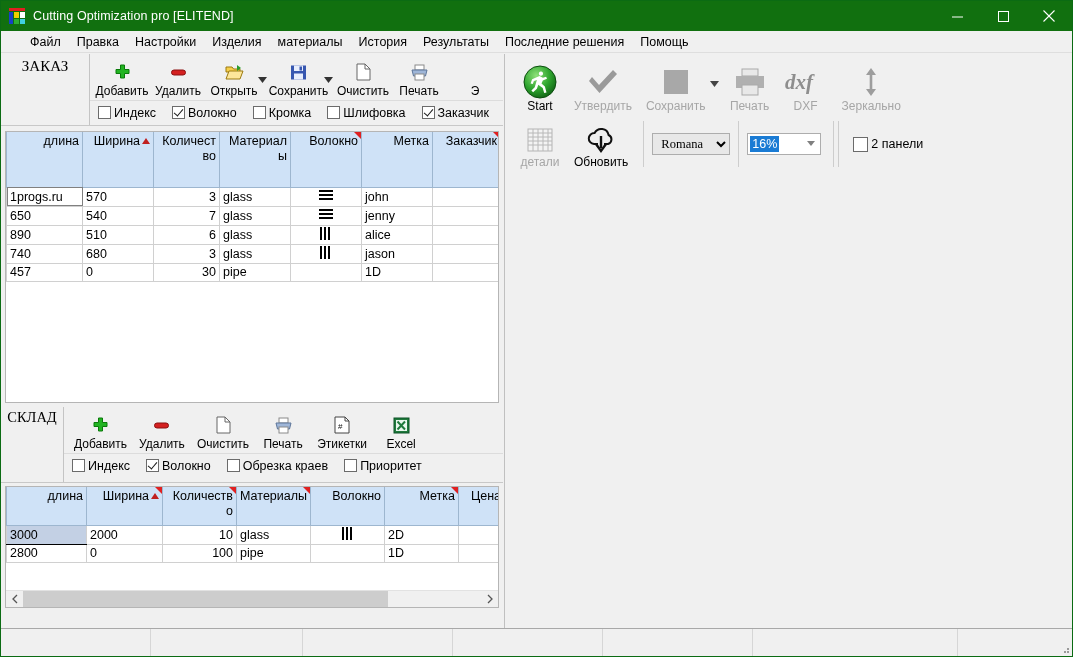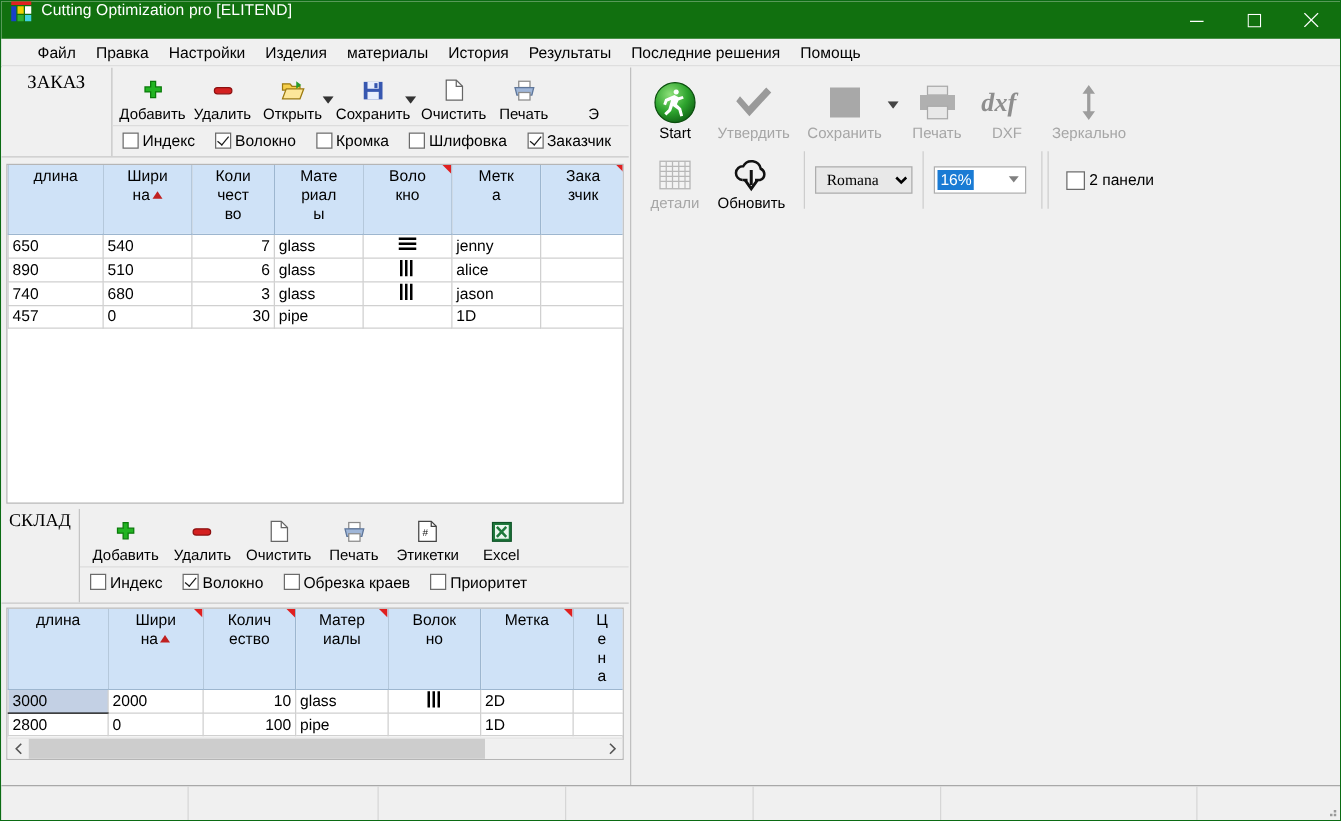--- a/index.html
+++ b/index.html
@@ -17,21 +17,21 @@
     border: 1px solid #0b6b13;
     background: #f0f0f0;
     overflow: hidden;
   }
 
   
   .titlebar {
     height: 30px;
     background: #11700f;
     display: flex;
-    align-items: flex-start;
+    align-items: center;
     color: #ffffff;
     position: relative;
   }
   .app-icon {
     width: 16px; height: 16px;
     margin-left: 8px; margin-right: 8px;
     position: relative;
     flex: 0 0 auto;
   }
   .app-icon i { position: absolute; display: block; }
@@ -176,23 +176,23 @@
     width: 100%;
     table-layout: fixed;
     font-size: 12.5px;
   }
   table.grid th {
     background: #cfe2f7;
     border: 1px solid #9db6cf;
     border-top: none;
     border-left: none;
     font-weight: normal;
-    text-align: center;
+    text-align: right;
     vertical-align: top;
-    padding: 2px 18px;
+    padding: 2px 3px;
     position: relative;
     color: #000;
     line-height: 15px;
     overflow: hidden;
     white-space: normal;
     word-break: break-word;
   }
   table.grid th:first-child { border-left: 1px solid #9db6cf; }
   table.grid th .corner {
     position: absolute;
@@ -524,20 +524,29 @@
               <th style="height:55px"><span>длина</span></th>
               <th><span>Ширина</span><span class="sortarrow"></span></th>
               <th><span>Количество</span></th>
               <th><span>Материалы</span></th>
               <th><span class="corner"></span><span>Волокно</span></th>
               <th><span>Метка</span></th>
               <th><span class="corner"></span><span>Заказчик</span></th>
             </tr>
           </thead>
           <tbody>
+            <tr>
+              <td class="focused">1progs.ru</td>
+              <td>570</td>
+              <td class="num">3</td>
+              <td>glass</td>
+              <td class="ctr"><span class="fiber h"><i></i><i></i><i></i></span></td>
+              <td>john</td>
+              <td></td>
+            </tr>
             <tr>
               <td>650</td>
               <td>540</td>
               <td class="num">7</td>
               <td>glass</td>
               <td class="ctr"><span class="fiber h"><i></i><i></i><i></i></span></td>
               <td>jenny</td>
               <td></td>
             </tr>
             <tr>

